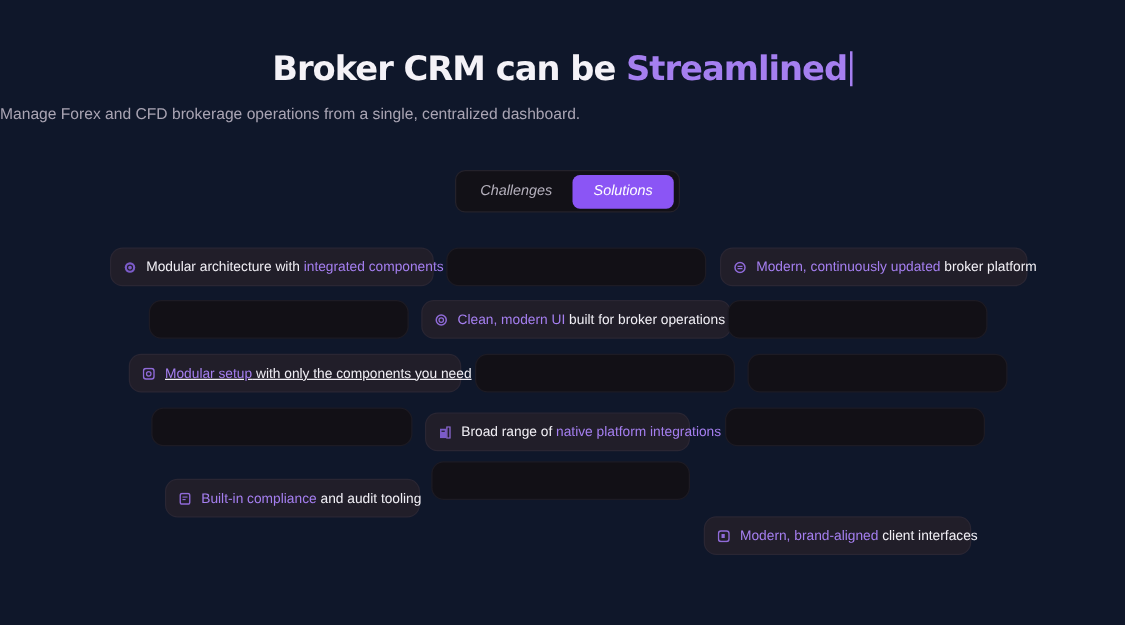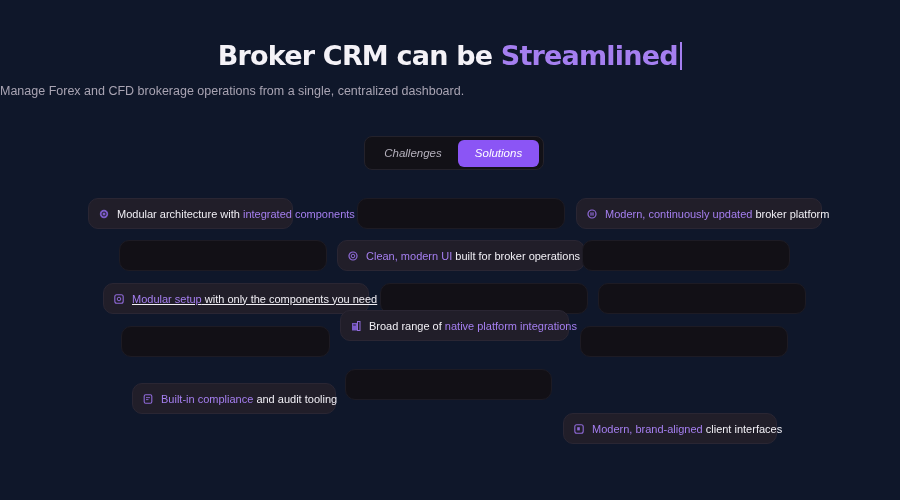--- a/index.html
+++ b/index.html
@@ -117,21 +117,21 @@
     <span>Broker CRM can be </span><span class="accent">Streamlined</span><span class="caret"></span>
   </h1>
 
   <p class="hero-subtitle" style="margin:0;">Manage Forex and CFD brokerage operations from a single, centralized dashboard.</p>
 
   <div class="toggle">
     <div class="tab tab-challenges">Challenges</div>
     <div class="tab tab-solutions">Solutions</div>
   </div>
 
-  <div class="pill feature" style="left:88px; top:198px; width:205px;">
+  <div class="pill feature" style="left:88px; top:198px; width:259px;">
     <span class="icon">
       <svg width="10" height="10" viewBox="0 0 10 10">
           <circle cx="5" cy="5" r="4.2" fill="#7b5bc8"></circle>
           <circle cx="5" cy="5" r="2" fill="none" stroke="#211e29" stroke-width="1"></circle>
         </svg>
     </span>
     <span><span>Modular architecture with </span><span class="hl">integrated components</span></span>
   </div>
   <div class="pill" style="left:357px; top:198px; width:208px;"></div>
   <div class="pill feature" style="left:576px; top:198px; width:246px;">
@@ -163,21 +163,21 @@
           <rect x="0.8" y="0.8" width="8.4" height="8.4" rx="2" fill="none" stroke="#8f6ad8" stroke-width="1.1"></rect>
           <circle cx="5" cy="5" r="1.8" fill="none" stroke="#8f6ad8" stroke-width="1"></circle>
         </svg>
     </span>
     <span><span class="hl">Modular setup</span><span> with only the components you need</span></span>
   </div>
   <div class="pill" style="left:380px; top:283px; width:208px;"></div>
   <div class="pill" style="left:598px; top:283px; width:208px;"></div>
 
   <div class="pill" style="left:121px; top:326px; width:209px;"></div>
-  <div class="pill feature" style="left:340px; top:310px; width:229px;border-radius:10px;">
+  <div class="pill feature" style="left:340px; top:330px; width:212px;border-radius:10px;">
     <span class="icon">
       <svg width="10" height="10" viewBox="0 0 10 10">
           <rect x="1" y="2" width="5" height="7.5" fill="#7b5bc8"></rect>
           <rect x="6.5" y="0.5" width="2.5" height="9" fill="none" stroke="#8f6ad8" stroke-width="1"></rect>
           <rect x="2.2" y="3.5" width="2.6" height="1" fill="#211e29"></rect>
         </svg>
     </span>
     <span><span>Broad range of </span><span class="hl">native platform integrations</span></span>
   </div>
   <div class="pill" style="left:580px; top:326px; width:208px;"></div>

